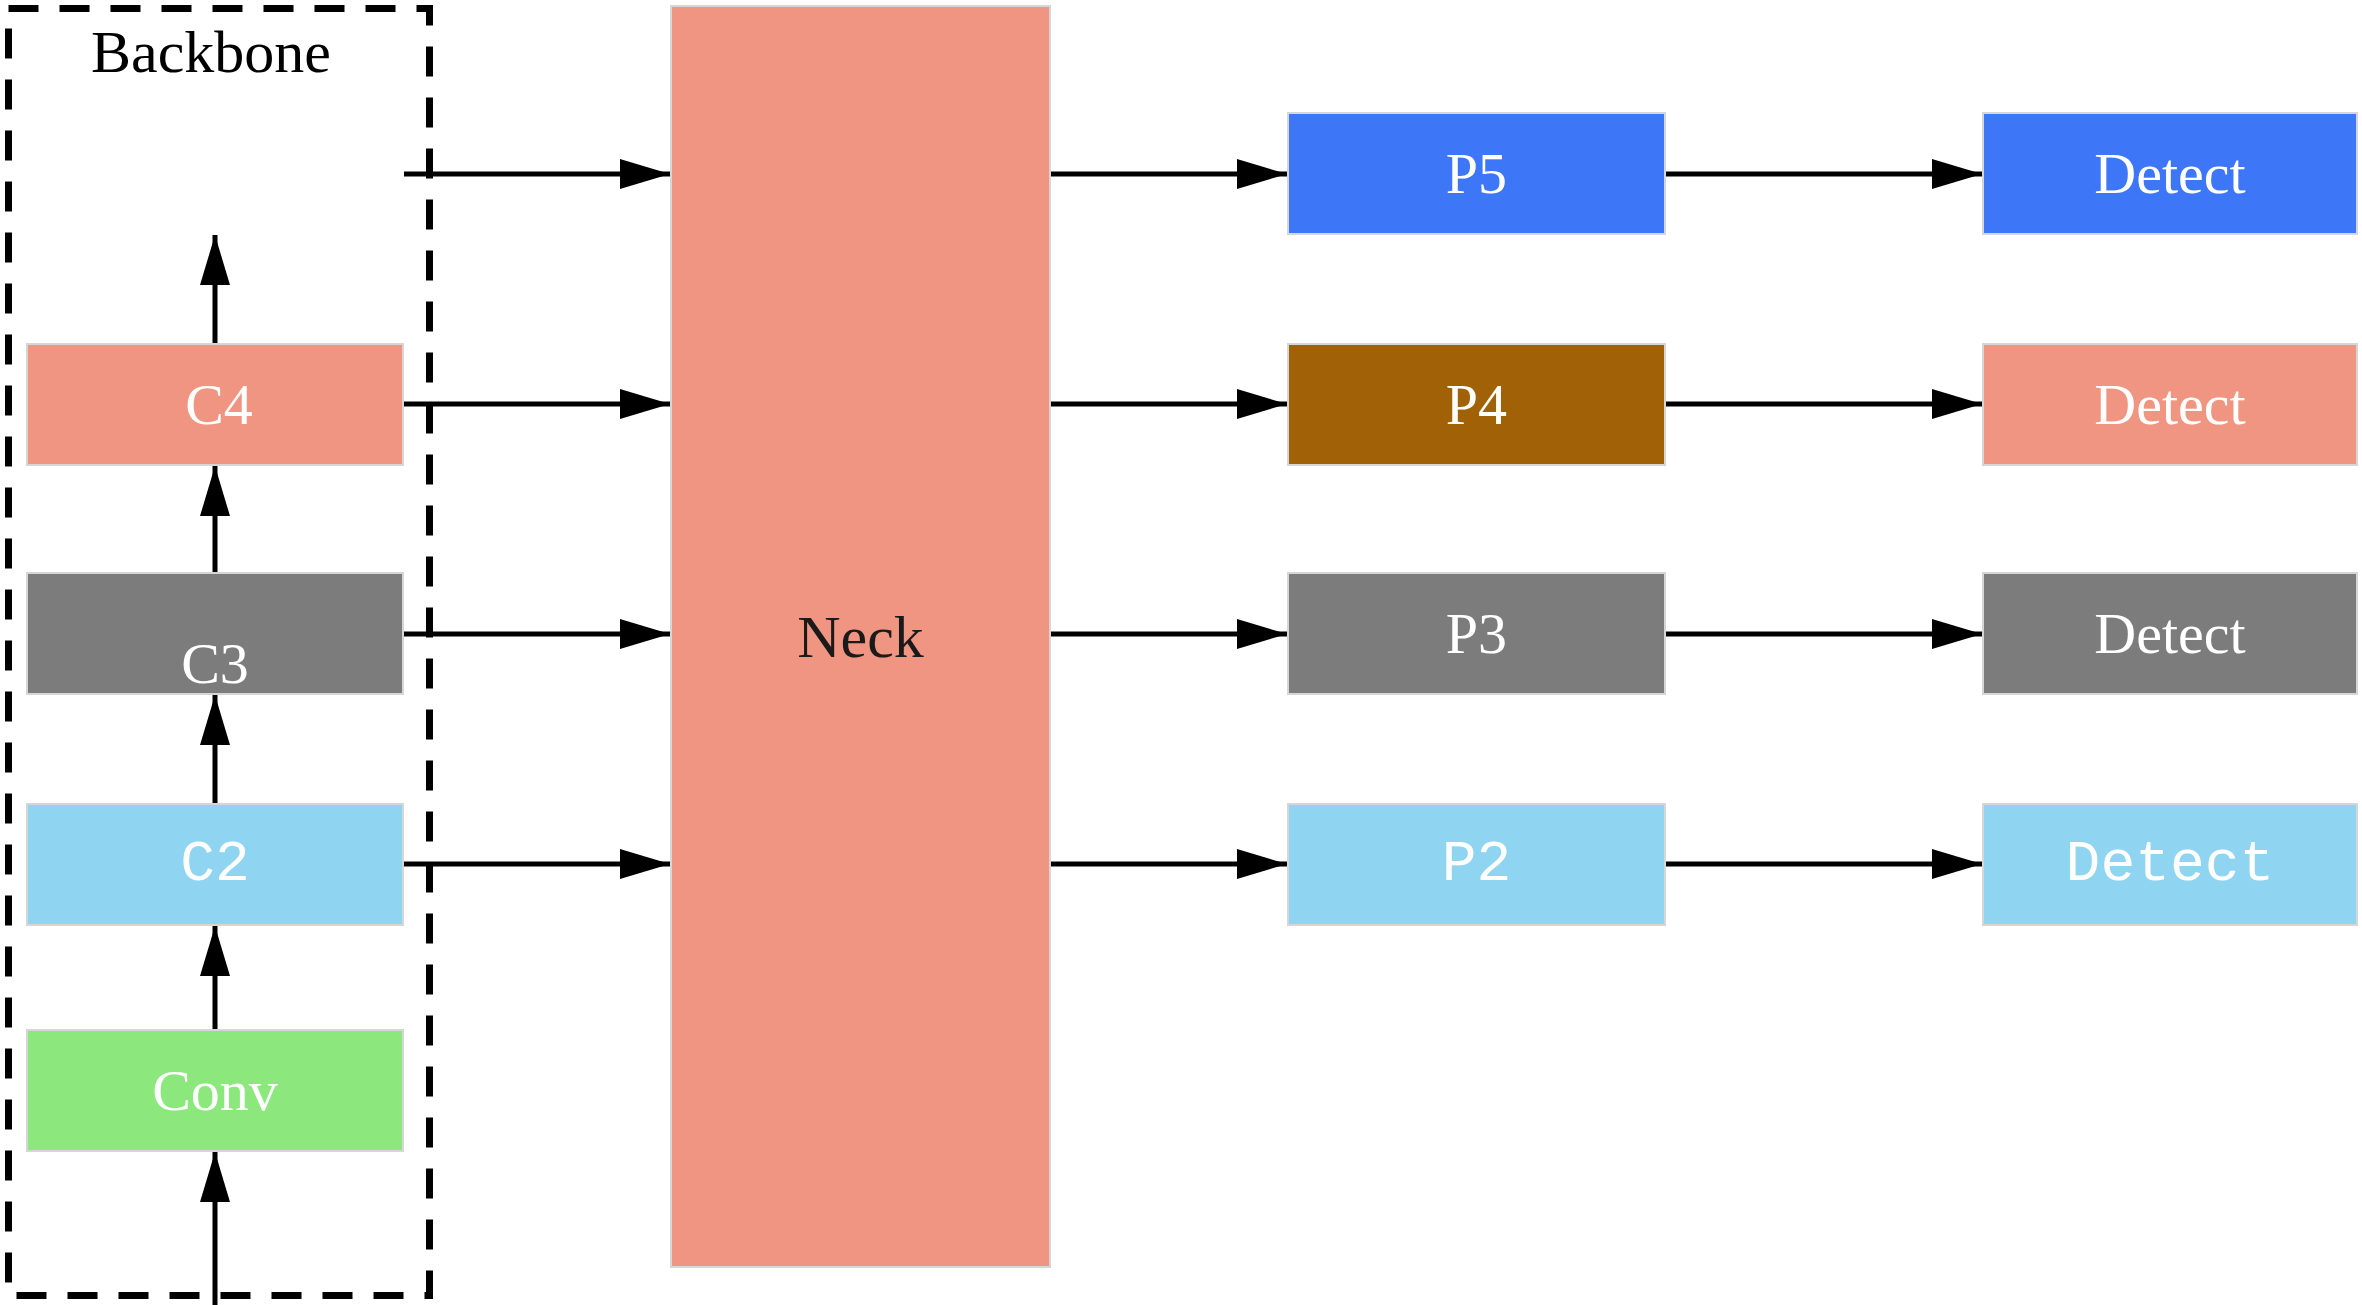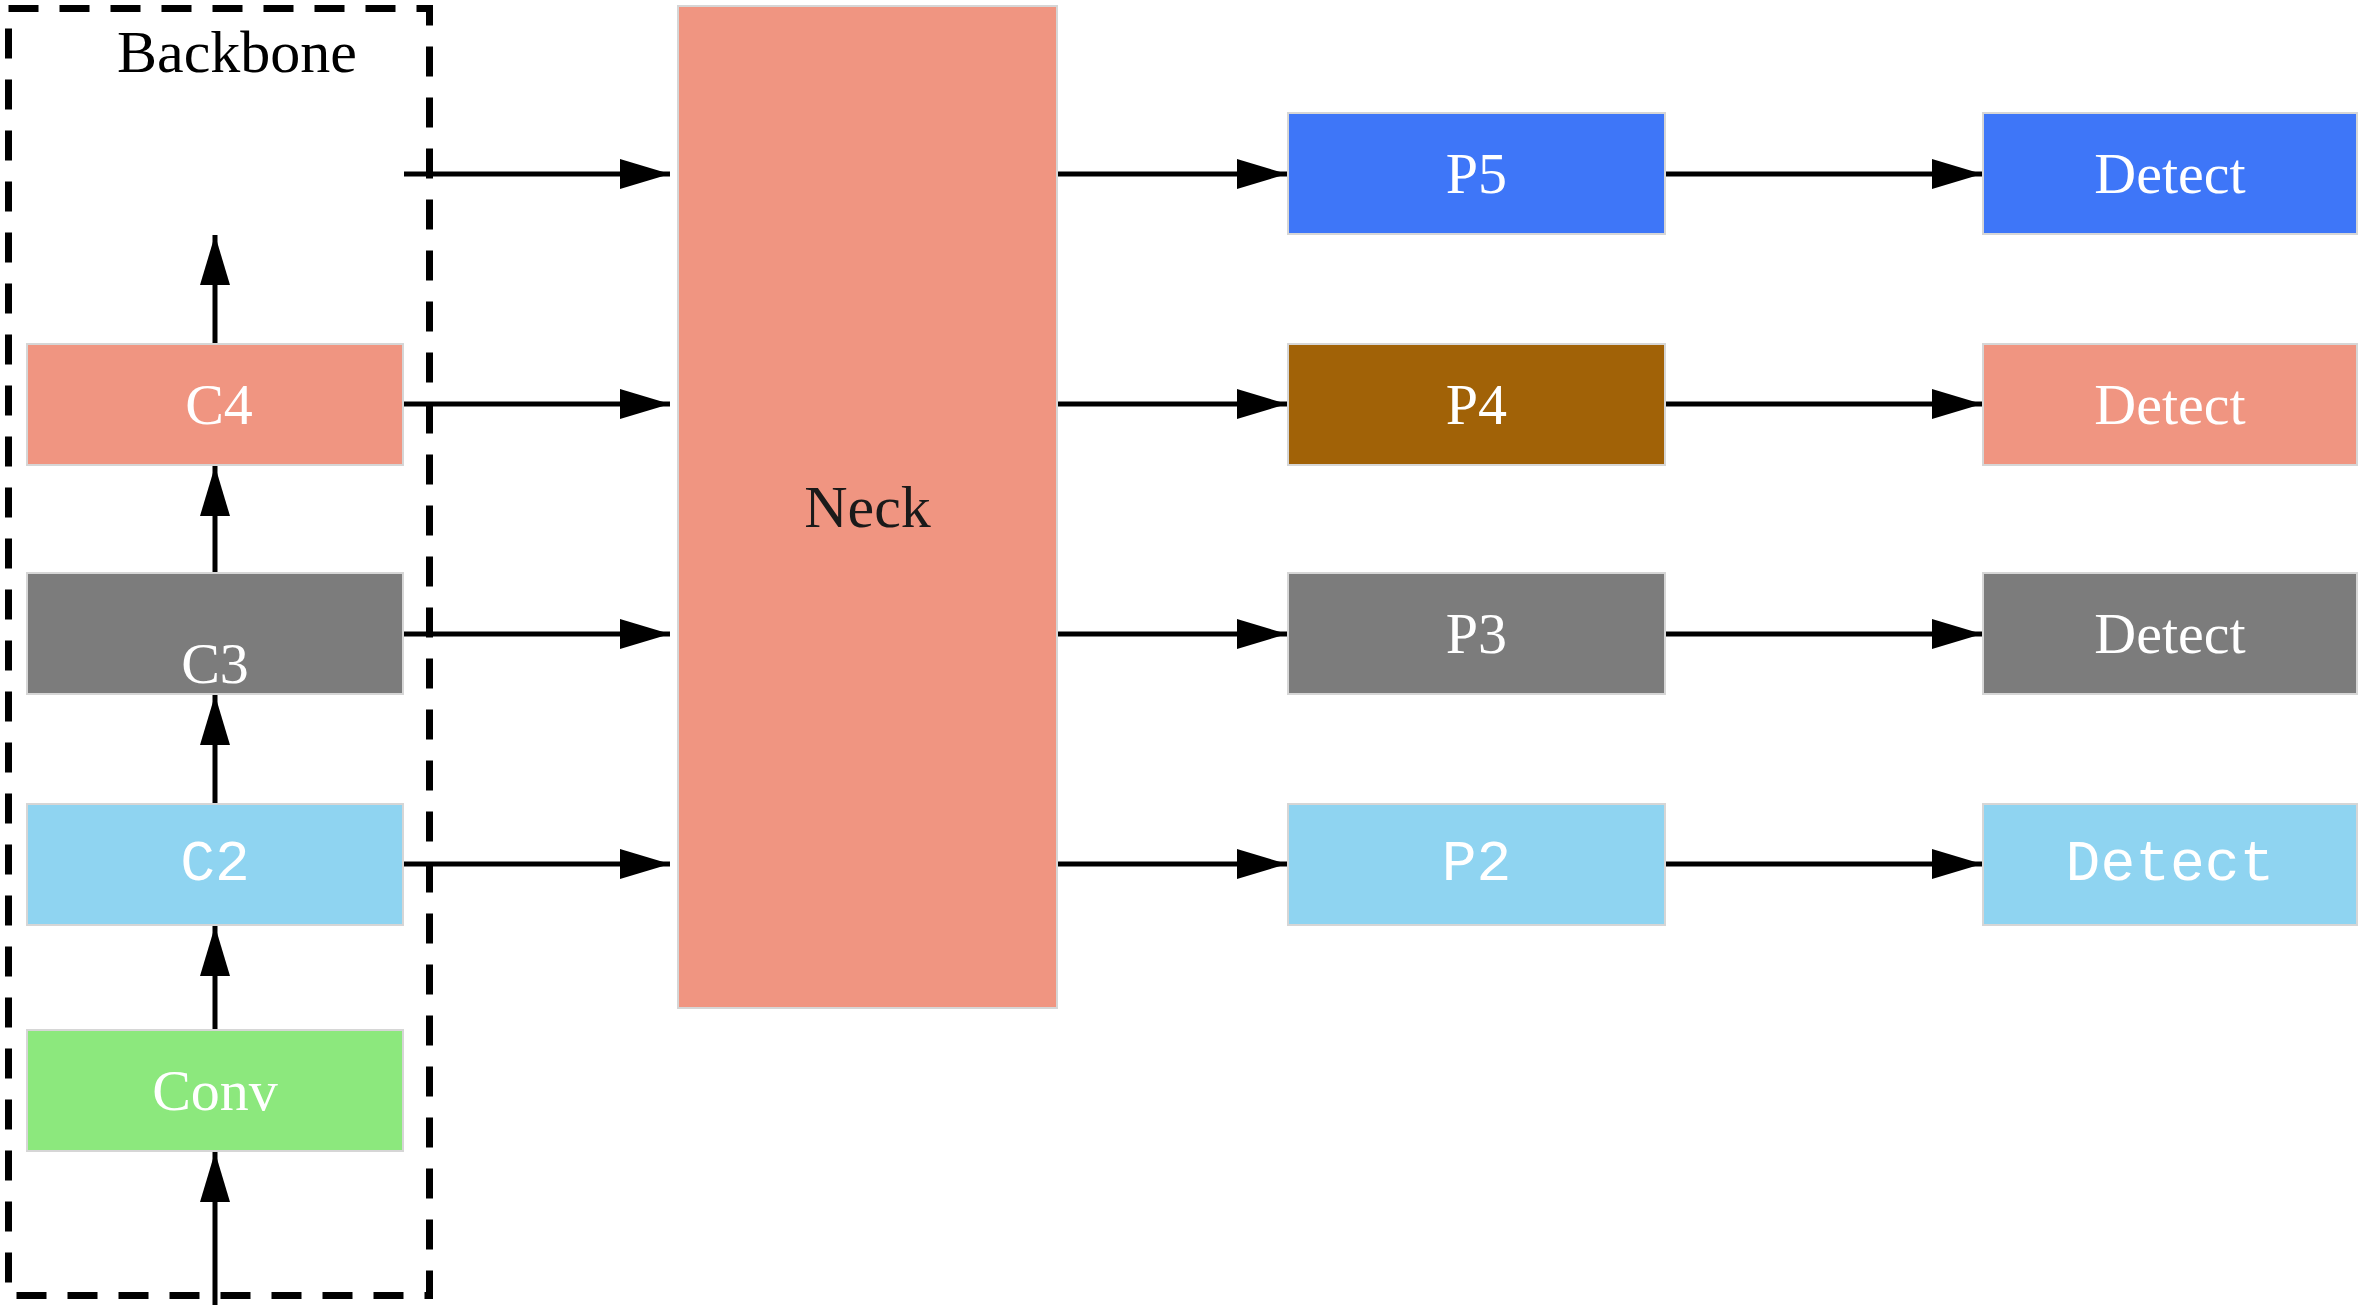--- a/index.html
+++ b/index.html
@@ -36,43 +36,42 @@
     font-size: 58px;
     line-height: 1;
     white-space: nowrap;
   }
   .node.dark-text .node-label {
     color: #1a1a1a;
     font-size: 60px;
   }
   .group-label {
     position: absolute;
-    left: 26px;
+    left: 0;
     top: 22px;
     width: 422px;
     text-align: center;
     color: #000000;
     font-size: 60px;
     line-height: 1;
   }
   
   .col-c      { left: 26px;   width: 378px; }
   .col-p      { left: 1287px; width: 379px; }
   .col-detect { left: 1982px; width: 376px; }
   .row-1 { top: 112px;  height: 123px; }
   .row-2 { top: 343px;  height: 123px; }
   .row-3 { top: 572px;  height: 123px; }
   .row-4 { top: 803px;  height: 123px; font-family: Liberation Mono, monospace; }
   .row-5 { top: 1029px; height: 123px; }
   .neck-box {
     left: 670px;
     top: 5px;
     width: 381px;
-    height: 1004px;
-    margin-left: 7px;
+    height: 1263px;
   }
 </style>
 </head>
 <body>
 
 <div class="canvas">
 
   <svg class="overlay" viewBox="0 0 2362 1305">
     <defs>
       <marker id="ah" markerUnits="userSpaceOnUse" markerWidth="54" markerHeight="34" refX="50" refY="17" orient="auto">

